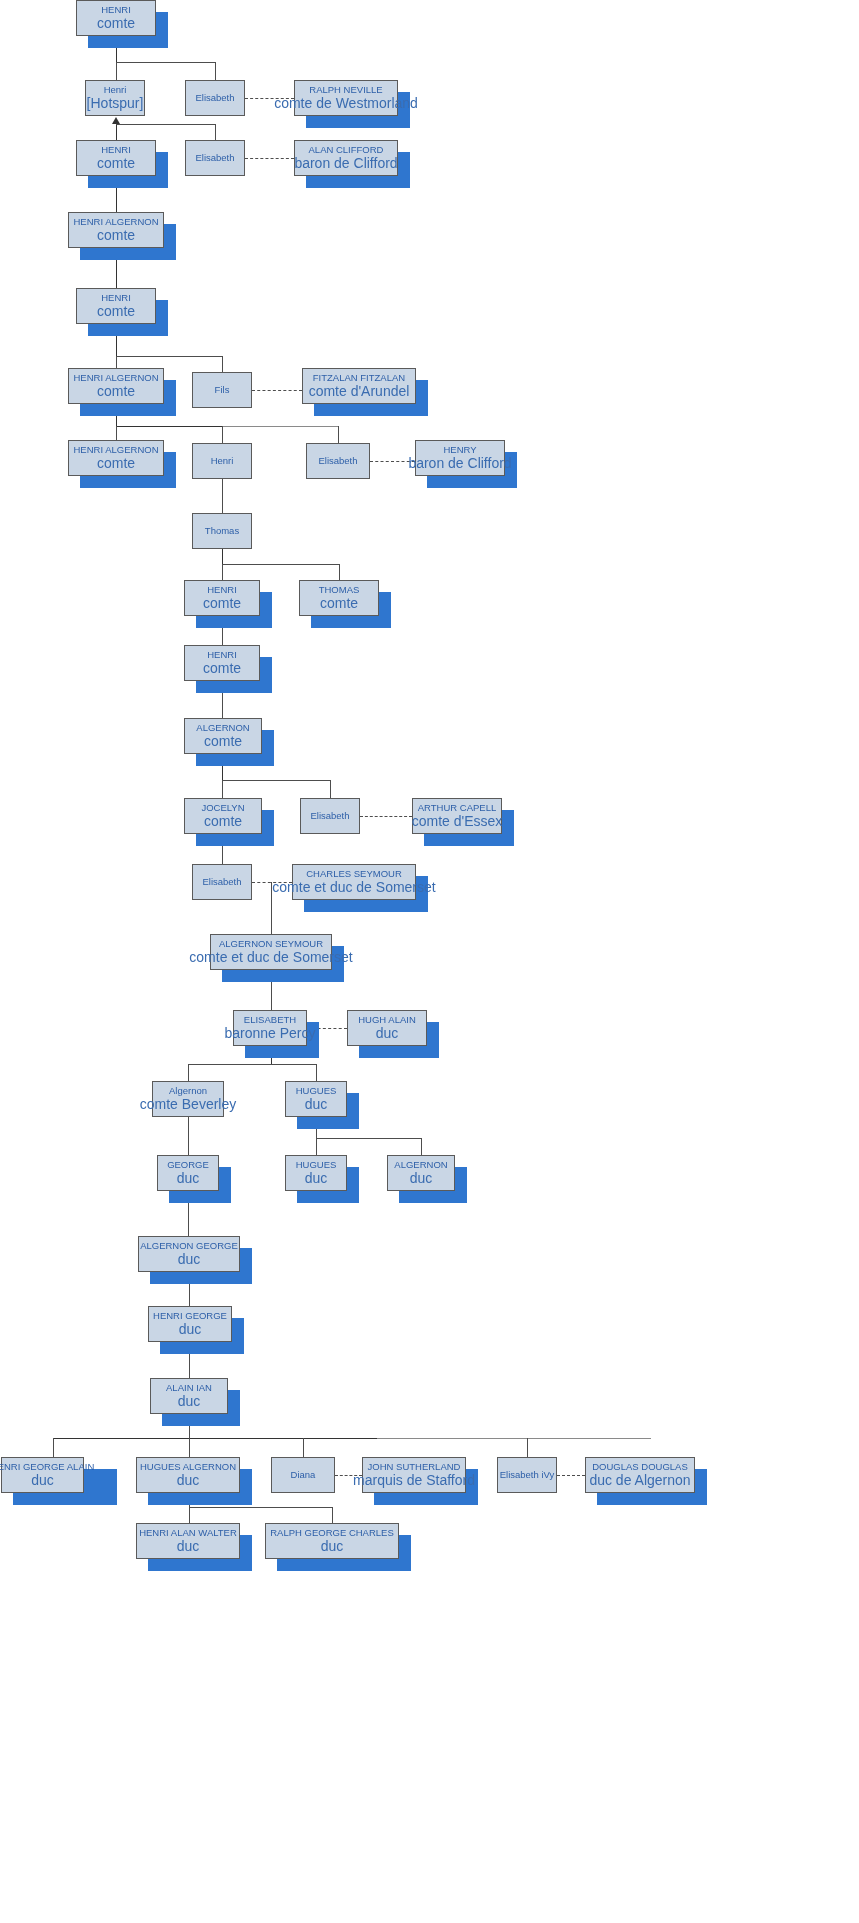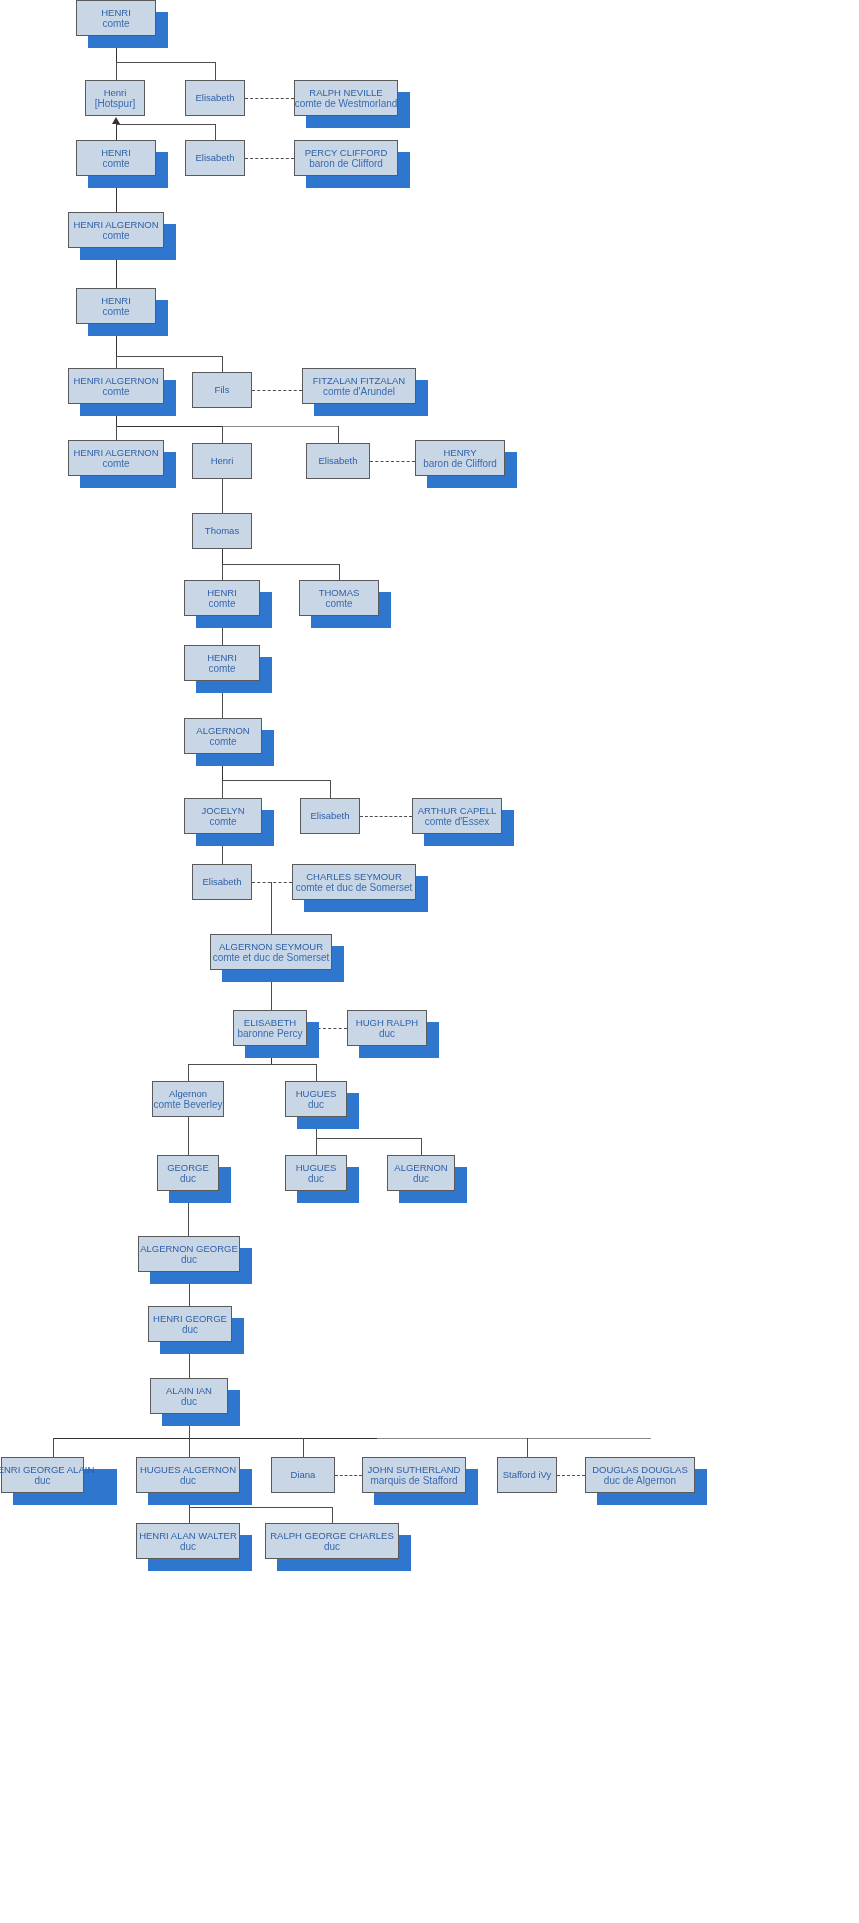--- a/index.html
+++ b/index.html
@@ -59,21 +59,21 @@
     color: #2b5aa0;
     text-align: center;
     line-height: 1.18;
   }
   .node .nm {
     font-size: 9.5px;
     color: #2d5fa8;
     white-space: nowrap;
   }
   .node .ttl {
-    font-size: 10px;
+    font-size: 14px;
     color: #3a6cb0;
     white-space: nowrap;
   }
 </style>
 </head>
 <body>
 
 <div id="canvas">
 
   <div class="line v thick" style="left:116px; top:36px; height:26px;"></div>
@@ -238,21 +238,21 @@
     <span class="ttl">comte de Westmorland</span>
   </div>
   <div class="node" style="left:76px;  top:140px; width:80px;  height:36px;">
     <span class="nm">HENRI</span>
     <span class="ttl">comte</span>
   </div>
   <div class="node" style="left:185px; top:140px; width:60px;  height:36px;">
     <span class="nm">Elisabeth</span>
   </div>
   <div class="node" style="left:294px; top:140px; width:104px; height:36px;">
-    <span class="nm">PERCY CLIFFORD</span>
+    <span class="nm">ALAN CLIFFORD</span>
     <span class="ttl">baron de Clifford</span>
   </div>
   <div class="node" style="left:68px;  top:212px; width:96px;  height:36px;">
     <span class="nm">HENRI ALGERNON</span>
     <span class="ttl">comte</span>
   </div>
   <div class="node" style="left:76px;  top:288px; width:80px;  height:36px;">
     <span class="nm">HENRI</span>
     <span class="ttl">comte</span>
   </div>
@@ -320,21 +320,21 @@
   </div>
   <div class="node" style="left:210px; top:934px; width:122px; height:36px;">
     <span class="nm">ALGERNON SEYMOUR</span>
     <span class="ttl">comte et duc de Somerset</span>
   </div>
   <div class="node" style="left:233px; top:1010px; width:74px; height:36px;">
     <span class="nm">ELISABETH</span>
     <span class="ttl">baronne Percy</span>
   </div>
   <div class="node" style="left:347px; top:1010px; width:80px; height:36px;">
-    <span class="nm">HUGH RALPH</span>
+    <span class="nm">HUGH ALAIN</span>
     <span class="ttl">duc</span>
   </div>
   <div class="node" style="left:152px; top:1081px; width:72px; height:36px;">
     <span class="nm">Algernon</span>
     <span class="ttl">comte Beverley</span>
   </div>
   <div class="node" style="left:285px; top:1081px; width:62px; height:36px;">
     <span class="nm">HUGUES</span>
     <span class="ttl">duc</span>
   </div>
@@ -371,21 +371,21 @@
     <span class="ttl">duc</span>
   </div>
   <div class="node" style="left:271px; top:1457px; width:64px; height:36px;">
     <span class="nm">Diana</span>
   </div>
   <div class="node" style="left:362px; top:1457px; width:104px; height:36px;">
     <span class="nm">JOHN SUTHERLAND</span>
     <span class="ttl">marquis de Stafford</span>
   </div>
   <div class="node" style="left:497px; top:1457px; width:60px; height:36px;">
-    <span class="nm">Stafford iVy</span>
+    <span class="nm">Elisabeth iVy</span>
   </div>
   <div class="node" style="left:585px; top:1457px; width:110px; height:36px;">
     <span class="nm">DOUGLAS DOUGLAS</span>
     <span class="ttl">duc de Algernon</span>
   </div>
   <div class="node" style="left:136px; top:1523px; width:104px; height:36px;">
     <span class="nm">HENRI ALAN WALTER</span>
     <span class="ttl">duc</span>
   </div>
   <div class="node" style="left:265px; top:1523px; width:134px; height:36px;">

